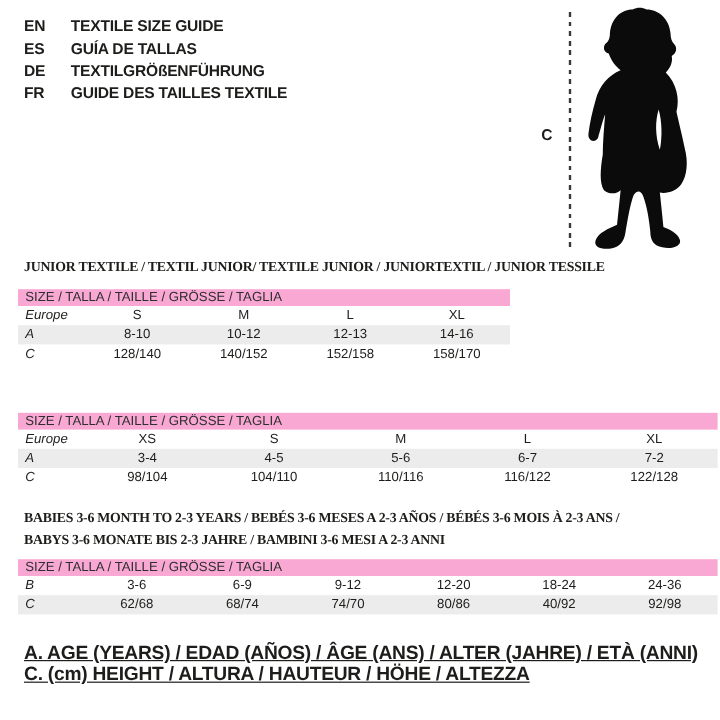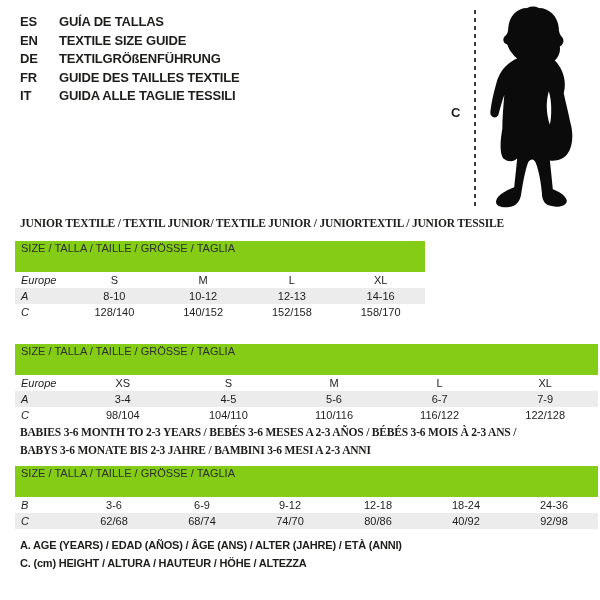--- a/index.html
+++ b/index.html
@@ -28,60 +28,56 @@
 
   
   .sec-title { position:absolute; left:20px; font-weight:bold; font-size:11.5px; letter-spacing:-0.2px; line-height:17.5px;font-family:Liberation Serif, serif; }
   .sec-title sub.small { font-size:7.5px; }
 
   
   .sizetable { position:absolute; left:15px; }
   .t-w1 { width:410px; }
   .t-w2 { width:583px; }
   .thead {
-    background:#84cc16; color:#2e2e2e;
-    font-size:11px; line-height:14px; height:31px;
+    background:#f9a8d4; color:#2e2e2e;
+    font-size:11px; line-height:14px; height:14px;
     padding-left:6px;
   }
   .trow { display:grid; align-items:center; height:16px; font-size:11px; }
   .cols4 { grid-template-columns:55px repeat(4,1fr); }
   .cols5 { grid-template-columns:55px repeat(5,1fr); }
   .cols6 { grid-template-columns:55px repeat(6,1fr); }
   .trow .rlabel { text-align:left; padding-left:6px;font-style:italic; }
   .trow .cell { text-align:center; }
   .trow.alt { background:#ececec; }
 
   
-  .legend { position:absolute; left:20px; top:536px; font-weight:bold; font-size:11px; line-height:18px; letter-spacing:-0.2px; }
+  .legend { position:absolute; left:20px; top:536px; font-weight:bold; font-size:16px; line-height:18px; letter-spacing:-0.2px;text-decoration:underline; }
 </style>
 </head>
 <body>
 
 <div class="page">
 
   <div class="langs">
     <div class="lang-row">
+      <span class="lang-code">EN</span>
+      <span class="lang-title">TEXTILE SIZE GUIDE</span>
+    </div>
+    <div class="lang-row">
       <span class="lang-code">ES</span>
       <span class="lang-title">GUÍA DE TALLAS</span>
-    </div>
-    <div class="lang-row">
-      <span class="lang-code">EN</span>
-      <span class="lang-title">TEXTILE SIZE GUIDE</span>
     </div>
     <div class="lang-row">
       <span class="lang-code">DE</span>
       <span class="lang-title">TEXTILGRÖßENFÜHRUNG</span>
     </div>
     <div class="lang-row">
       <span class="lang-code">FR</span>
       <span class="lang-title">GUIDE DES TAILLES TEXTILE</span>
-    </div>
-    <div class="lang-row">
-      <span class="lang-code">IT</span>
-      <span class="lang-title">GUIDA ALLE TAGLIE TESSILI</span>
     </div>
   </div>
 
   <div class="height-line"></div>
   <div class="height-label">C</div>
   <svg class="silhouette" width="98" height="208" viewBox="0 0 96 210" aria-hidden="true">
     <path fill="#0b0b0b" d="M40 4
       C30 4 22 12 21 24 C21 28 20 31 17 33 C15 36 16 40 20 41
       C22 47 26 52 30 55 C20 59 12 68 9 80 C6 90 4 100 3 108
       C2 114 8 117 11 112 C13 105 15 97 17 92 C16 104 15 116 15 126
@@ -131,21 +127,21 @@
       <span class="cell">M</span>
       <span class="cell">L</span>
       <span class="cell">XL</span>
     </div>
     <div class="trow cols5 alt">
       <span class="rlabel">A</span>
       <span class="cell">3-4</span>
       <span class="cell">4-5</span>
       <span class="cell">5-6</span>
       <span class="cell">6-7</span>
-      <span class="cell">7-9</span>
+      <span class="cell">7-2</span>
     </div>
     <div class="trow cols5">
       <span class="rlabel">C</span>
       <span class="cell">98/104</span>
       <span class="cell">104/110</span>
       <span class="cell">110/116</span>
       <span class="cell">116/122</span>
       <span class="cell">122/128</span>
     </div>
   </div>
@@ -154,21 +150,21 @@
     <div>BABIES 3-6 MONTH TO 2-3 YEARS / BEBÉS 3-6 MESES A 2-3 AÑOS / BÉBÉS 3-6 MOIS À 2-3 ANS /</div>
     <div>BABYS 3-6 MONATE BIS 2-3 JAHRE / BAMBINI 3-6 MESI A 2-3 ANNI</div>
   </div>
   <div class="sizetable t-w2" style="top:466px;">
     <div class="thead">SIZE / TALLA / TAILLE / GRÖSSE / TAGLIA</div>
     <div class="trow cols6">
       <span class="rlabel">B</span>
       <span class="cell">3-6</span>
       <span class="cell">6-9</span>
       <span class="cell">9-12</span>
-      <span class="cell">12-18</span>
+      <span class="cell">12-20</span>
       <span class="cell">18-24</span>
       <span class="cell">24-36</span>
     </div>
     <div class="trow cols6 alt">
       <span class="rlabel">C</span>
       <span class="cell">62/68</span>
       <span class="cell">68/74</span>
       <span class="cell">74/70</span>
       <span class="cell">80/86</span>
       <span class="cell">40/92</span>

